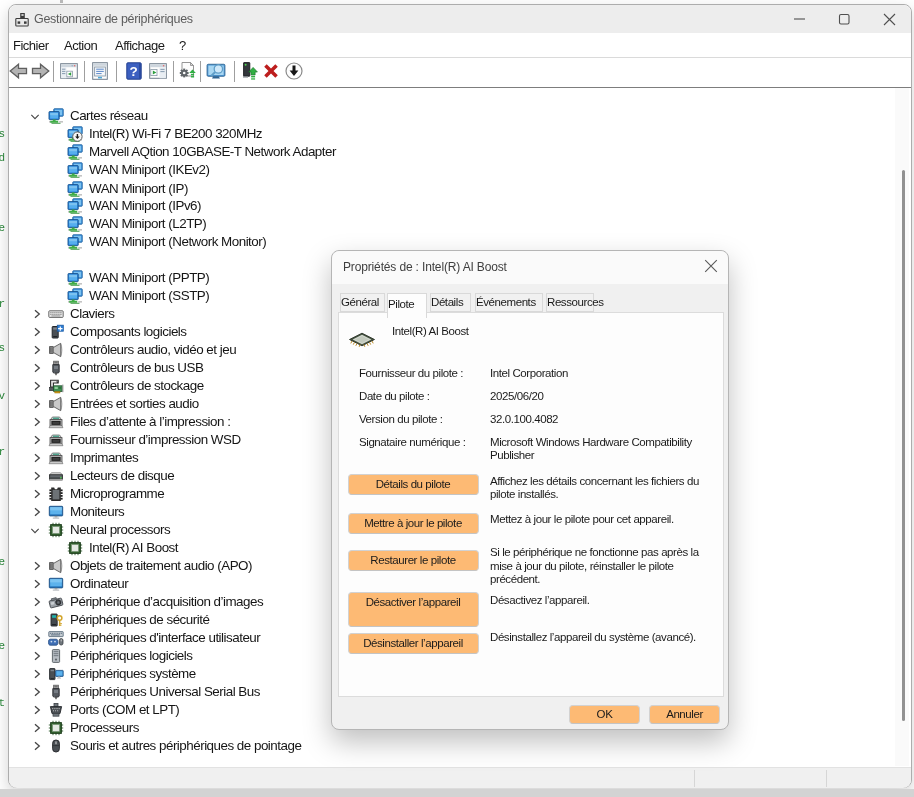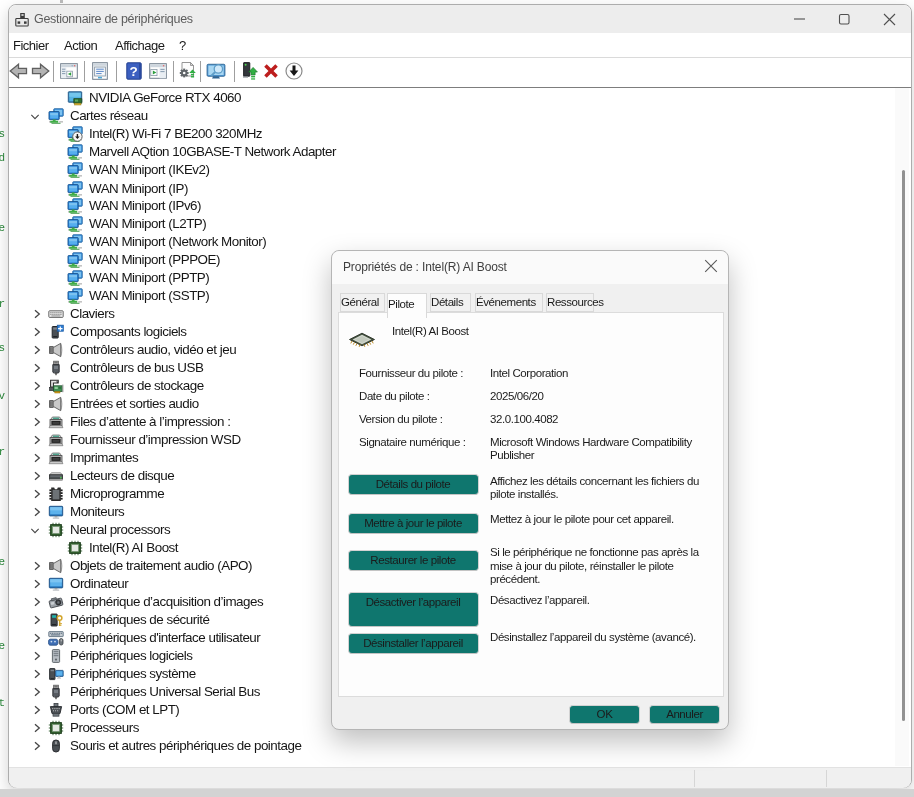--- a/index.html
+++ b/index.html
@@ -23,21 +23,21 @@
 #statusbar{position:absolute;left:0;top:762px;width:100%;height:21px;background:#f0f0f0;border-top:1px solid #e2e2e2;border-radius:0 0 8px 8px}
 .ssep{position:absolute;top:2px;width:1px;height:17px;background:#d6d6d6}
 #belowwin{position:absolute;left:0;top:789px;width:914px;height:8px;background:#d3d3d3}
 .wbtn{position:absolute;top:0;width:44px;height:28px;color:#4a4a4a}
 #dlg{position:absolute;left:331px;top:250px;width:398px;height:480px;background:#f0f0f0;border:1px solid #b5b5b5;border-radius:8px;box-shadow:0 12px 28px rgba(0,0,0,.25);font-size:11.5px;letter-spacing:-0.42px;color:#1b1b1b}
 #dtitle{position:absolute;left:0;top:0;width:100%;height:33px;background:#fafafa;border-radius:8px 8px 0 0}
 #dtitle span{position:absolute;left:11px;top:9px;font-size:12px;letter-spacing:-0.15px;color:#3f3f3f}
 .tab{position:absolute;background:#f1f1f1;border:1px solid #d9d9d9;height:19px;top:42px;text-align:left;line-height:17px;color:#1a1a1a}
 .tab.active{background:#fdfdfd;height:25px;top:42px;border-bottom:none;line-height:21px;z-index:3;border-radius:0}
 #page{position:absolute;left:6px;top:61px;width:386px;height:385px;background:#fdfdfd;border:1px solid #dcdcdc;z-index:2}
-.btn{position:absolute;background:#0f766e;border:1px solid #d2d2d2;border-bottom-color:#c4c4c4;border-radius:4px;text-align:center;color:#1b1b1b}
+.btn{position:absolute;background:#fdba74;border:1px solid #d2d2d2;border-bottom-color:#c4c4c4;border-radius:4px;text-align:center;color:#1b1b1b}
 .lbl{position:absolute;white-space:nowrap}
 .desc{position:absolute;line-height:13.2px}
 </style></head><body>
 
 <div class="abs" style="left:-8px;top:128px;width:13px;overflow:hidden;font-family:'Liberation Mono',monospace;font-size:11px;color:#2e8a3e">as</div>
 <div class="abs" style="left:-8px;top:152px;width:13px;overflow:hidden;font-family:'Liberation Mono',monospace;font-size:11px;color:#2e8a3e">ad</div>
 <div class="abs" style="left:-8px;top:222px;width:13px;overflow:hidden;font-family:'Liberation Mono',monospace;font-size:11px;color:#2e8a3e">ce</div>
 <div class="abs" style="left:-8px;top:298px;width:13px;overflow:hidden;font-family:'Liberation Mono',monospace;font-size:11px;color:#2e8a3e">pr</div>
 <div class="abs" style="left:-8px;top:342px;width:13px;overflow:hidden;font-family:'Liberation Mono',monospace;font-size:11px;color:#2e8a3e">(s</div>
 <div class="abs" style="left:-8px;top:390px;width:13px;overflow:hidden;font-family:'Liberation Mono',monospace;font-size:11px;color:#2e8a3e">:v</div>
@@ -164,31 +164,20 @@
       <svg class="tbi" style="left:252px" viewBox="0 0 20 20">
         <path d="M3.2 5.7 L5.7 3.2 10 7.5 14.3 3.2 16.8 5.7 12.5 10 16.8 14.3 14.3 16.8 10 12.5 5.7 16.8 3.2 14.3 7.5 10 z" fill="#bd1e1e"></path>
       </svg>
       <svg class="tbi" style="left:275px" viewBox="0 0 20 20">
         <circle cx="10" cy="10" r="8" fill="#fdfdfd" stroke="#8a8a8a" stroke-width="1.2"></circle>
         <path d="M8.5 4.6 h3 v5 h2.9 L10 14.9 5.6 9.6 h2.9 z" fill="#161616"></path>
       </svg>
     </div>
 <div id="treeline"></div>
 <div id="tree">
-      <div class="row" style="top:1px">
-        <svg class="ti" style="left:58px;top:1px" viewBox="0 0 16 16">
-          <rect x="1.3" y="1.8" width="13.4" height="10.4" rx="0.5" fill="#3f7dae" stroke="#27608f"></rect>
-<rect x="2.3" y="2.8" width="11.4" height="8.4" fill="#55b4e4"></rect>
-<rect x="2.3" y="2.8" width="11.4" height="4" fill="#74c6ec"></rect>
-<path d="M6.8 8.6 h8 v4.6 h-8 z" fill="#2f6f33" stroke="#1d471f" stroke-width="0.8"></path>
-<rect x="8" y="9.6" width="3" height="2" fill="#5ba861"></rect>
-<rect x="7.6" y="13.2" width="6.4" height="1.8" fill="#d9b63a" stroke="#8f7414" stroke-width="0.5"></rect>
-        </svg>
-        <span class="txt" style="left:80px">NVIDIA GeForce RTX 4060</span>
-      </div>
       <div class="row" style="top:19px">
         <svg class="chev" style="left:21px;top:5px" viewBox="0 0 12 10">
           <path d="M1.6 2.5 L6 7 10.4 2.5" fill="none" stroke="#454545" stroke-width="1.3"></path>
         </svg>
         <svg class="ti" style="left:39px;top:1px" viewBox="0 0 16 16">
           <rect x="5.8" y="0.8" width="9.4" height="7.4" rx="0.6" fill="#4da2e8" stroke="#1b5c9c" stroke-width="0.9"></rect>
 <rect x="7" y="2" width="7" height="5" fill="#7cc2f0"></rect>
 <rect x="1" y="3.6" width="10.2" height="8" rx="0.6" fill="#2f88dc" stroke="#14508c" stroke-width="0.9"></rect>
 <rect x="2.2" y="4.8" width="7.8" height="5.6" fill="#55aeee"></rect>
 <rect x="2.2" y="4.8" width="7.8" height="2.4" fill="#7cc2f0"></rect>
@@ -291,34 +280,20 @@
 <rect x="7" y="2" width="7" height="5" fill="#7cc2f0"></rect>
 <rect x="1" y="3.6" width="10.2" height="8" rx="0.6" fill="#2f88dc" stroke="#14508c" stroke-width="0.9"></rect>
 <rect x="2.2" y="4.8" width="7.8" height="5.6" fill="#55aeee"></rect>
 <rect x="2.2" y="4.8" width="7.8" height="2.4" fill="#7cc2f0"></rect>
 <rect x="1" y="13" width="3.4" height="1.6" fill="#c4c4c4"></rect>
 <rect x="11.2" y="13" width="3.8" height="1.6" fill="#c4c4c4"></rect>
 <path d="M4.8 11.6 h2.8 v1.2 h2.6 v2 h-8 v-2 h2.6 z" fill="#3fae46"></path>
 <path d="M3.5 14.8 h9 v0.9 h-9 z" fill="#2f8f36"></path>
         </svg>
         <span class="txt" style="left:80px">WAN Miniport (Network Monitor)</span>
-      </div>
-      <div class="row" style="top:163px">
-        <svg class="ti" style="left:58px;top:1px" viewBox="0 0 16 16">
-          <rect x="5.8" y="0.8" width="9.4" height="7.4" rx="0.6" fill="#4da2e8" stroke="#1b5c9c" stroke-width="0.9"></rect>
-<rect x="7" y="2" width="7" height="5" fill="#7cc2f0"></rect>
-<rect x="1" y="3.6" width="10.2" height="8" rx="0.6" fill="#2f88dc" stroke="#14508c" stroke-width="0.9"></rect>
-<rect x="2.2" y="4.8" width="7.8" height="5.6" fill="#55aeee"></rect>
-<rect x="2.2" y="4.8" width="7.8" height="2.4" fill="#7cc2f0"></rect>
-<rect x="1" y="13" width="3.4" height="1.6" fill="#c4c4c4"></rect>
-<rect x="11.2" y="13" width="3.8" height="1.6" fill="#c4c4c4"></rect>
-<path d="M4.8 11.6 h2.8 v1.2 h2.6 v2 h-8 v-2 h2.6 z" fill="#3fae46"></path>
-<path d="M3.5 14.8 h9 v0.9 h-9 z" fill="#2f8f36"></path>
-        </svg>
-        <span class="txt" style="left:80px">WAN Miniport (PPPOE)</span>
       </div>
       <div class="row" style="top:181px">
         <svg class="ti" style="left:58px;top:1px" viewBox="0 0 16 16">
           <rect x="5.8" y="0.8" width="9.4" height="7.4" rx="0.6" fill="#4da2e8" stroke="#1b5c9c" stroke-width="0.9"></rect>
 <rect x="7" y="2" width="7" height="5" fill="#7cc2f0"></rect>
 <rect x="1" y="3.6" width="10.2" height="8" rx="0.6" fill="#2f88dc" stroke="#14508c" stroke-width="0.9"></rect>
 <rect x="2.2" y="4.8" width="7.8" height="5.6" fill="#55aeee"></rect>
 <rect x="2.2" y="4.8" width="7.8" height="2.4" fill="#7cc2f0"></rect>
 <rect x="1" y="13" width="3.4" height="1.6" fill="#c4c4c4"></rect>
 <rect x="11.2" y="13" width="3.8" height="1.6" fill="#c4c4c4"></rect>

